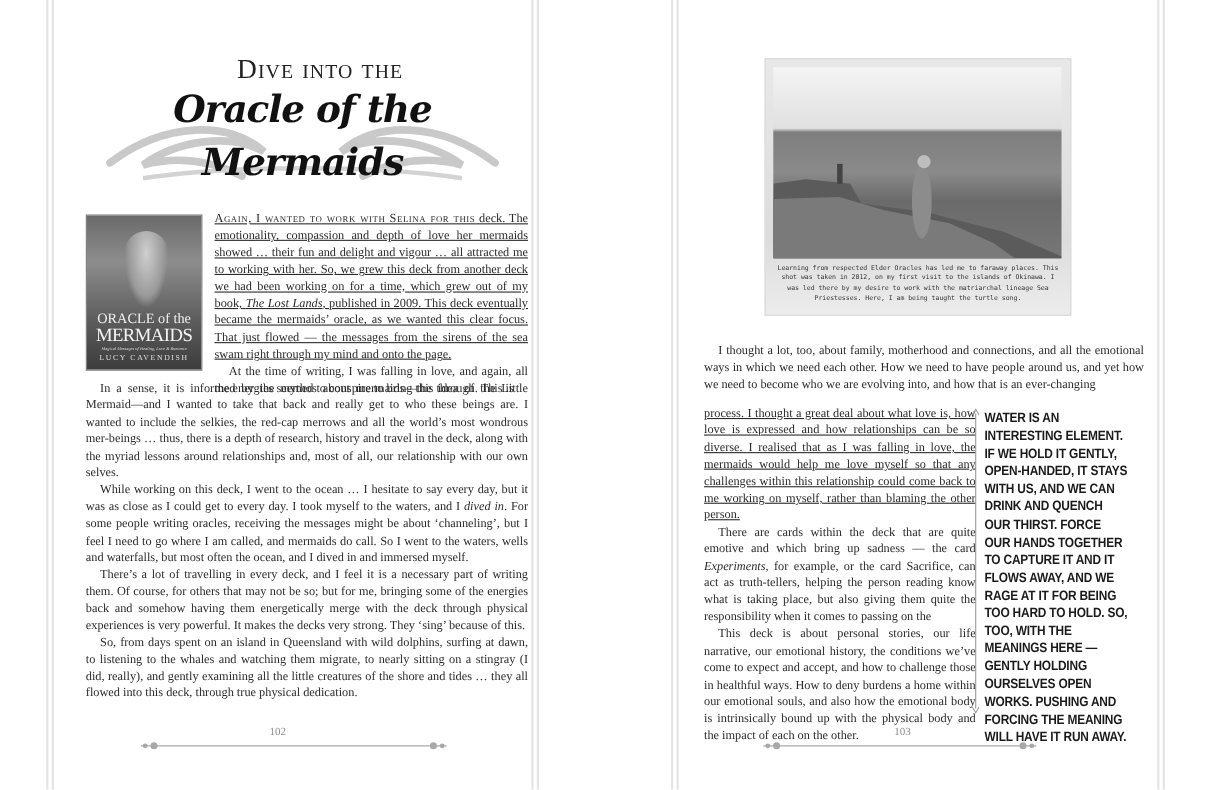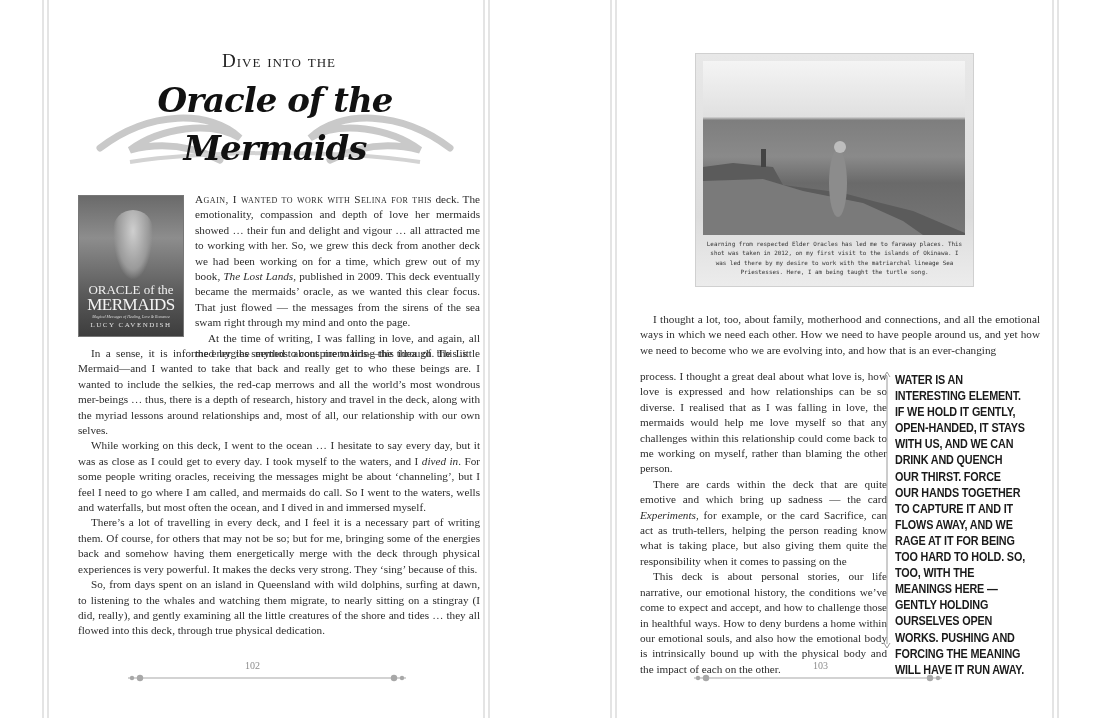--- a/index.html
+++ b/index.html
@@ -6,22 +6,22 @@
   body { width:1100px; height:718px; background:#ffffff; position:relative; overflow:hidden;
          font-family:"Liberation Serif", "DejaVu Serif", serif; color:#2b2b2b; }
   .vline { position:absolute; top:0; height:718px; width:2px; background:#e4e4e4; }
   .page { position:absolute; top:0; height:718px; }
   #left-page { left:50px; width:430px; }
   #right-page { left:620px; width:420px; }
 
   
   .title-wrap { position:absolute; left:40px; top:50px; width:370px; height:130px; }
   .title-wrap svg { position:absolute; left:0; top:40px; }
-  .dive { position:absolute; left:4px; width:370px; top:0; text-align:center;
-          font-size:19px; letter-spacing:1px; font-variant:small-caps; color:#222; }
+  .dive { position:absolute; left:16px; width:370px; top:0; text-align:center;
+          font-size:25px; letter-spacing:1px; font-variant:small-caps; color:#222; }
   .blackletter { position:absolute; width:370px; text-align:center; left:0;
           font-family:"DejaVu Serif", serif; font-weight:bold; font-style:italic; color:#111;
           font-size:34px; letter-spacing:-1px; }
   .bl1 { top:30px; }
   .bl2 { top:78px; }
 
   
   .cover { position:absolute; left:28px; top:195px; width:104px; height:140px;
            background:linear-gradient(180deg,#6a6a6a 0%,#8d8d8d 30%,#5a5a5a 70%,#3d3d3d 100%);
            border:1px solid #777; }
@@ -32,21 +32,21 @@
   .cover .c2 { position:absolute; left:0; width:104px; top:99px; text-align:center; color:#f4f4f4;
            font-size:17px; letter-spacing:-0.5px; }
   .cover .c3 { position:absolute; left:0; width:104px; top:118px; text-align:center; color:#dcdcdc;
            font-size:4px; font-style:italic; }
   .cover .c4 { position:absolute; left:0; width:104px; top:125px; text-align:center; color:#e0e0e0;
            font-size:7px; letter-spacing:1.5px; }
 
   
   .body { position:absolute; font-size:11.2px; line-height:15.4px; text-align:justify; }
   .body p { margin:0; text-indent:13px; }
-  .body p.noind { text-indent:0; }
+  .body p.noind { text-indent:0;text-decoration:underline; }
   .sc { font-variant:small-caps; letter-spacing:0.5px; }
   .left-wrap { left:145px; top:192px; width:285px; }
   .left-full { left:28px; top:346px; width:402px; }
 
   
   .footer { position:absolute; top:672px; left:0; width:100%; }
   .footer svg { display:block; }
   .pnum { position:absolute; top:660px; font-size:10px; color:#8c8c8c; }
 
   

